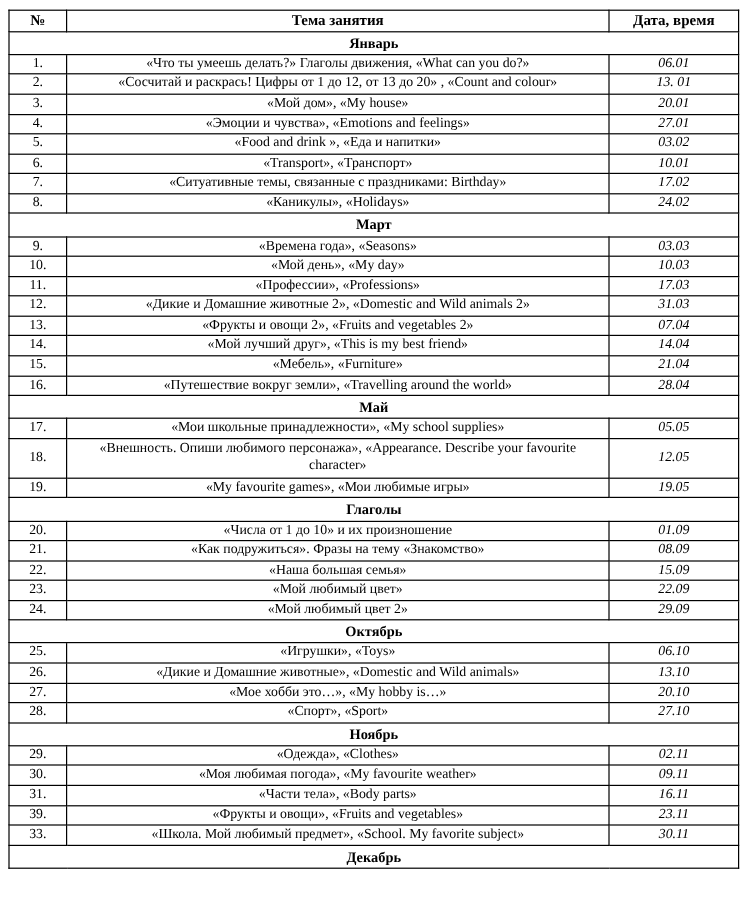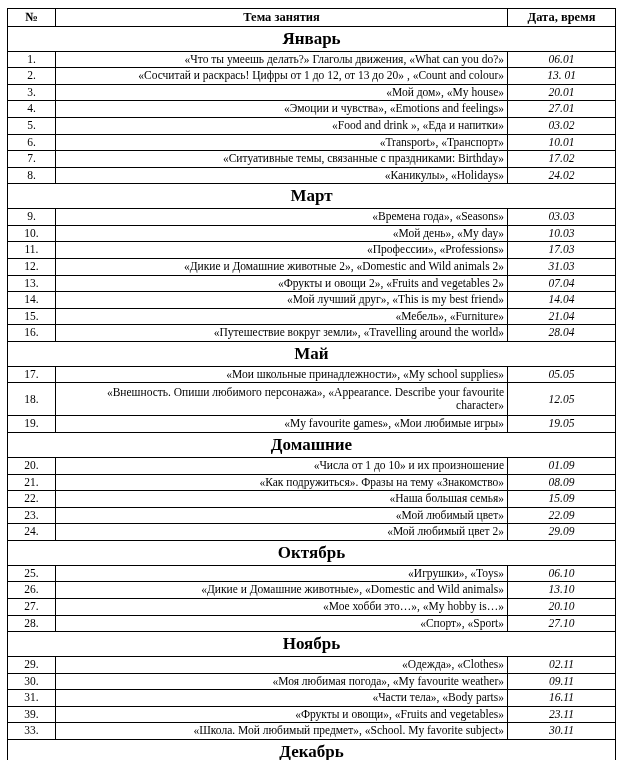--- a/index.html
+++ b/index.html
@@ -40,31 +40,31 @@
     font-weight: bold;
     text-align: center;
     font-size: 12.5px;
     padding: 3px 2px;
   }
   td.num {
     text-align: center;
     font-size: 11.5px;
   }
   td.topic {
-    text-align: right;
+    text-align: center;
     padding-left: 6px;
   }
   td.date {
     text-align: center;
     font-style: italic;
   }
   tr.month td {
     text-align: center;
     font-weight: bold;
-    font-size: 17px;
+    font-size: 12px;
     padding: 2px;
   }
   .tall td { height: 30px; }
 </style>
 </head>
 <body>
 
 <div class="page">
   <table class="schedule">
     <colgroup>
@@ -178,21 +178,21 @@
           <td class="num">18.</td>
           <td class="topic">«Внешность. Опиши любимого персонажа», «Appearance. Describe your favourite character»</td>
           <td class="date">12.05</td>
         </tr>
         <tr>
           <td class="num">19.</td>
           <td class="topic">«My favourite games», «Мои любимые игры»</td>
           <td class="date">19.05</td>
         </tr>
         <tr class="month">
-          <td colspan="3">Домашние</td>
+          <td colspan="3">Глаголы</td>
         </tr>
         <tr>
           <td class="num">20.</td>
           <td class="topic">«Числа от 1 до 10» и их произношение</td>
           <td class="date">01.09</td>
         </tr>
         <tr>
           <td class="num">21.</td>
           <td class="topic">«Как подружиться». Фразы на тему «Знакомство»</td>
           <td class="date">08.09</td>

